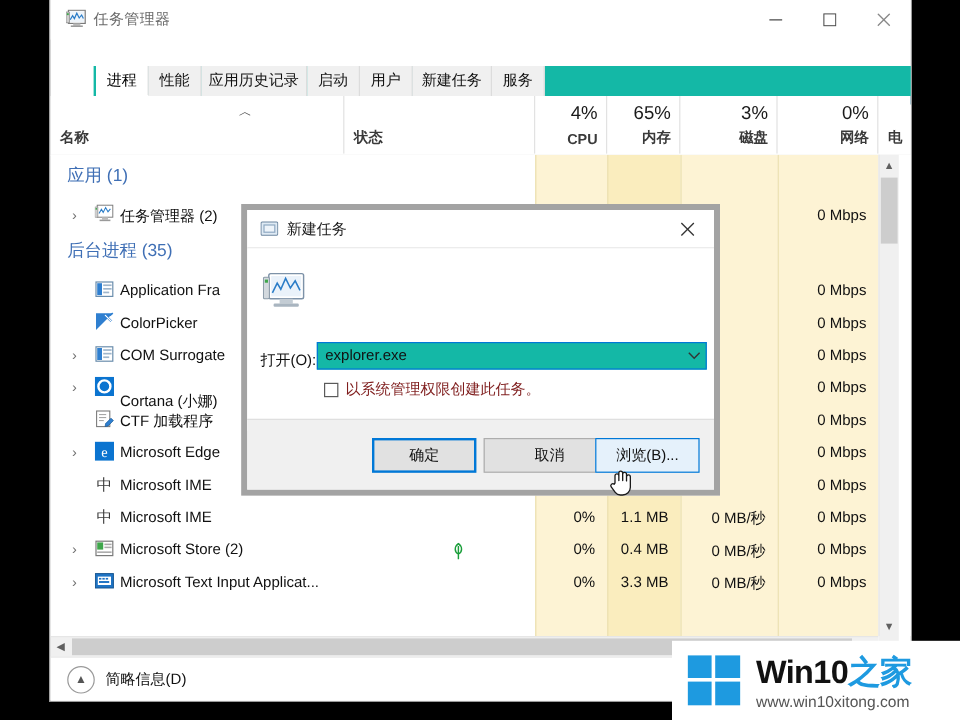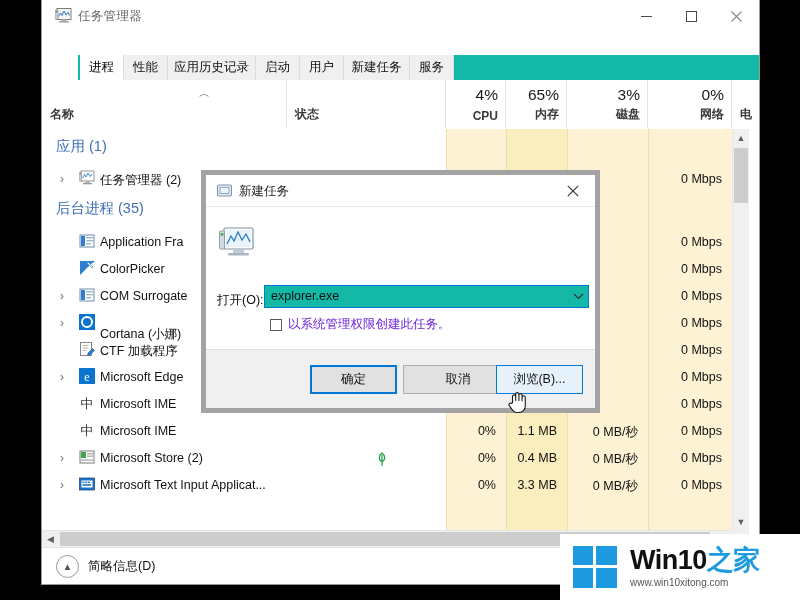--- a/index.html
+++ b/index.html
@@ -180,21 +180,21 @@
     position:absolute;left:6px;top:3px;font-size:12.5px;color:#111;white-space:nowrap;
   }
   .dlg-combo-arrow{
     position:absolute;right:0;top:0;width:19px;height:21px;display:flex;
     align-items:center;justify-content:center;font-size:10px;color:#333;cursor:default;
   }
   .dlg-check-wrap{position:absolute;left:64px;top:109px;display:flex;align-items:center;cursor:default;}
   .dlg-checkbox{
     width:12px;height:12px;border:1px solid #5a5a5a;background:#fff;box-sizing:border-box;
   }
-  .dlg-check-label{margin-left:6px;font-size:12.5px;color:#6d28d9;white-space:nowrap;}
+  .dlg-check-label{margin-left:6px;font-size:12.5px;color:#7f1d1d;white-space:nowrap;}
   .dlg-footer{
     position:absolute;left:0;bottom:0;width:100%;height:59px;background:#f0f0f0;
     border-top:1px solid #dfdfdf;box-sizing:border-box;
   }
   .dlg-btn{
     position:absolute;top:15px;height:29px;background:#e1e1e1;border:1px solid #adadad;
     box-sizing:border-box;display:flex;align-items:center;justify-content:center;
     font-size:12.5px;color:#111;cursor:default;white-space:nowrap;
   }
   .dlg-btn.default{border:2px solid #0078d7;background:#e1e1e1;}
@@ -204,21 +204,21 @@
   #cursor{position:absolute;left:507px;top:389px;width:22px;height:26px;pointer-events:none;}
 
   
   #watermark{
     position:absolute;left:560px;top:534px;width:240px;height:66px;
     background:#ffffff;display:flex;align-items:center;
   }
   .wm-logo{position:absolute;left:13px;top:12px;width:44px;height:42px;}
   .wm-title{position:absolute;left:70px;top:8px;font-size:27px;font-weight:bold;color:#111;white-space:nowrap;letter-spacing:-.5px;}
   .wm-title .cn{color:#1e9ae0;}
-  .wm-url{position:absolute;left:70px;top:43px;font-size:10px;color:#555;white-space:nowrap;}
+  .wm-url{position:absolute;left:70px;top:43px;font-size:13px;color:#555;white-space:nowrap;}
 </style>
 </head>
 <body>
 
 <div id="screen">
 
   <div id="tm-window">
 
     <div class="titlebar">
       <svg class="title-icon" viewBox="0 0 17 15">

